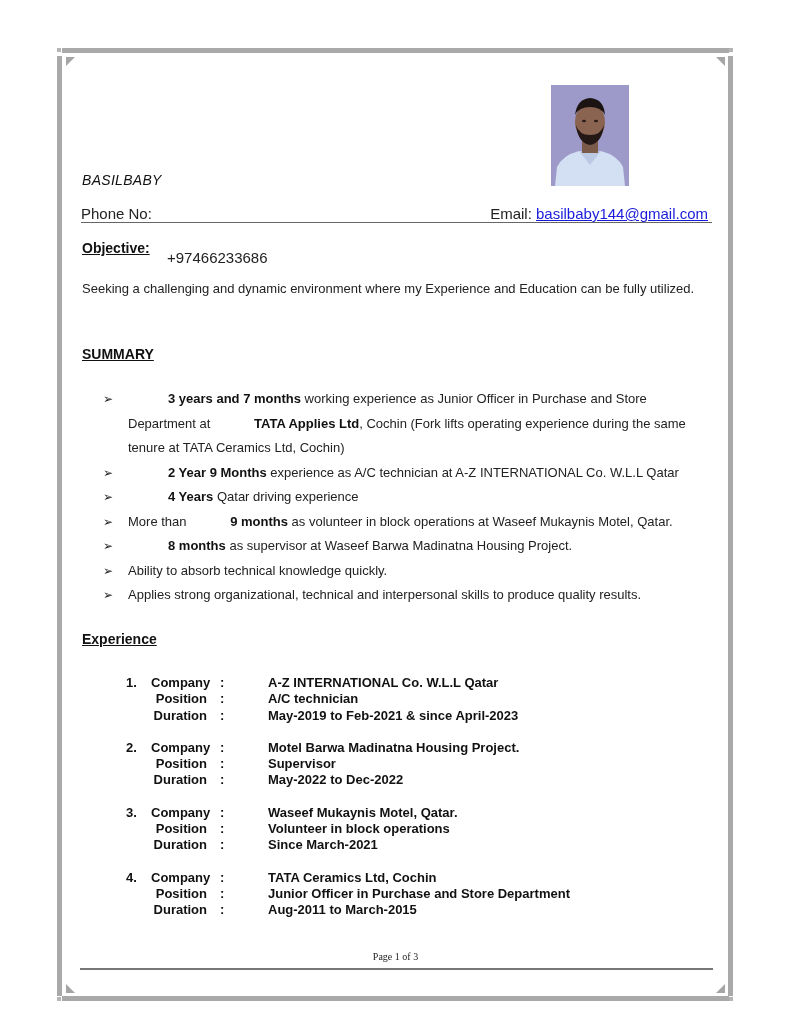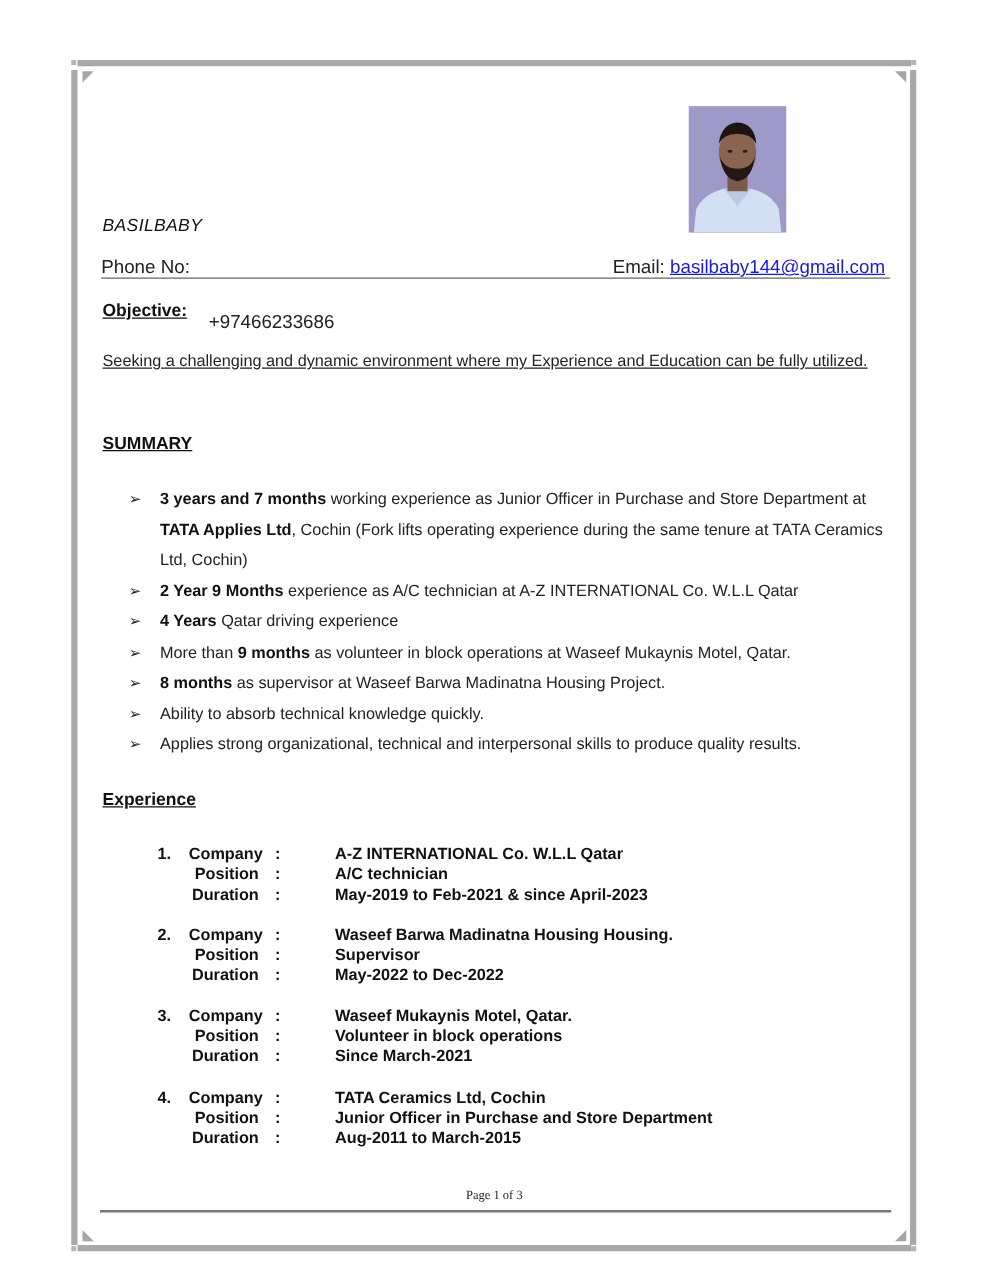--- a/index.html
+++ b/index.html
@@ -32,27 +32,27 @@
                border-bottom: 1.5px solid #666; font-size: 15px; color: #222; }
     .contact .phone-label { position: absolute; left: 0; top: 0; }
     .contact .phone-value { position: absolute; left: 86px; top: 0; margin-top: 44px; }
     .contact .email { position: absolute; right: 4px; top: 0; }
     .contact a { color: #1a1adb; text-decoration: underline; }
 
     .heading { position: absolute; left: 82px; font-size: 14px; font-weight: bold;
                text-decoration: underline; color: #111; text-align: right; }
 
     .objective-text { position: absolute; left: 82px; top: 276px; width: 630px;
-                      font-size: 13px; line-height: 25px; color: #222; text-decoration: underline; }
+                      font-size: 13px; line-height: 25px; color: #222; }
 
     .summary-list { position: absolute; left: 103px; top: 387px; width: 610px;
                     margin: 0; padding: 0; list-style: none; font-size: 13px; color: #222; }
     .summary-list li { position: relative; padding-left: 25px; line-height: 24.5px; margin-bottom: 0; }
     .summary-list .arrow { position: absolute; left: 0; top: 0; font-size: 12px; color: #222; }
-    .summary-list b { color: #111; }
+    .summary-list b { color: #111; margin-left: 40px; }
 
     .exp-list { position: absolute; left: 126px; top: 675px; font-size: 13px; font-weight: bold; color: #111; }
     .exp-item { position: relative; margin-bottom: 16px; }
     .exp-row { height: 16.3px; line-height: 16.3px; white-space: nowrap; position: relative; }
     .exp-num { position: absolute; left: 0; }
     .exp-key { position: absolute; left: 25px; width: 56px; text-align: right; }
     .exp-colon { position: absolute; left: 94px; }
     .exp-val { position: absolute; left: 142px; }
 
     .footer-text { position: absolute; left: 0; width: 791px; top: 951px; text-align: center;
@@ -132,21 +132,21 @@
         <span class="exp-key">Duration</span>
         <span class="exp-colon">:</span>
         <span class="exp-val">May-2019 to Feb-2021 &amp; since April-2023</span>
       </div>
     </div>
     <div class="exp-item">
       <div class="exp-row">
         <span class="exp-num">2.</span>
         <span class="exp-key">Company</span>
         <span class="exp-colon">:</span>
-        <span class="exp-val">Waseef Barwa Madinatna Housing Housing.</span>
+        <span class="exp-val">Motel Barwa Madinatna Housing Project.</span>
       </div>
       <div class="exp-row">
         <span class="exp-key">Position</span>
         <span class="exp-colon">:</span>
         <span class="exp-val">Supervisor</span>
       </div>
       <div class="exp-row">
         <span class="exp-key">Duration</span>
         <span class="exp-colon">:</span>
         <span class="exp-val">May-2022 to Dec-2022</span>

